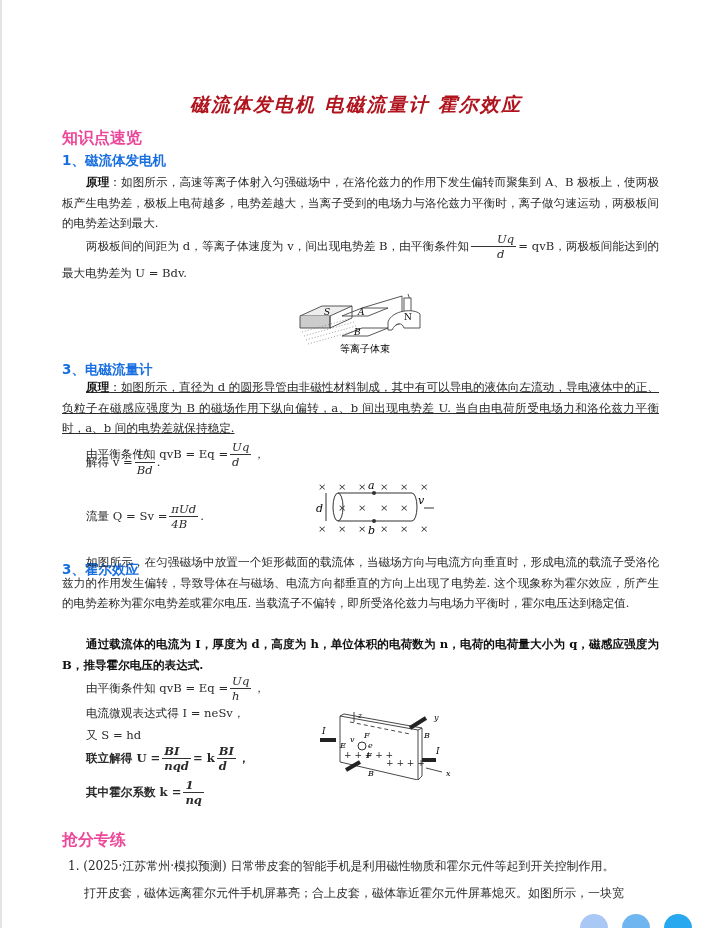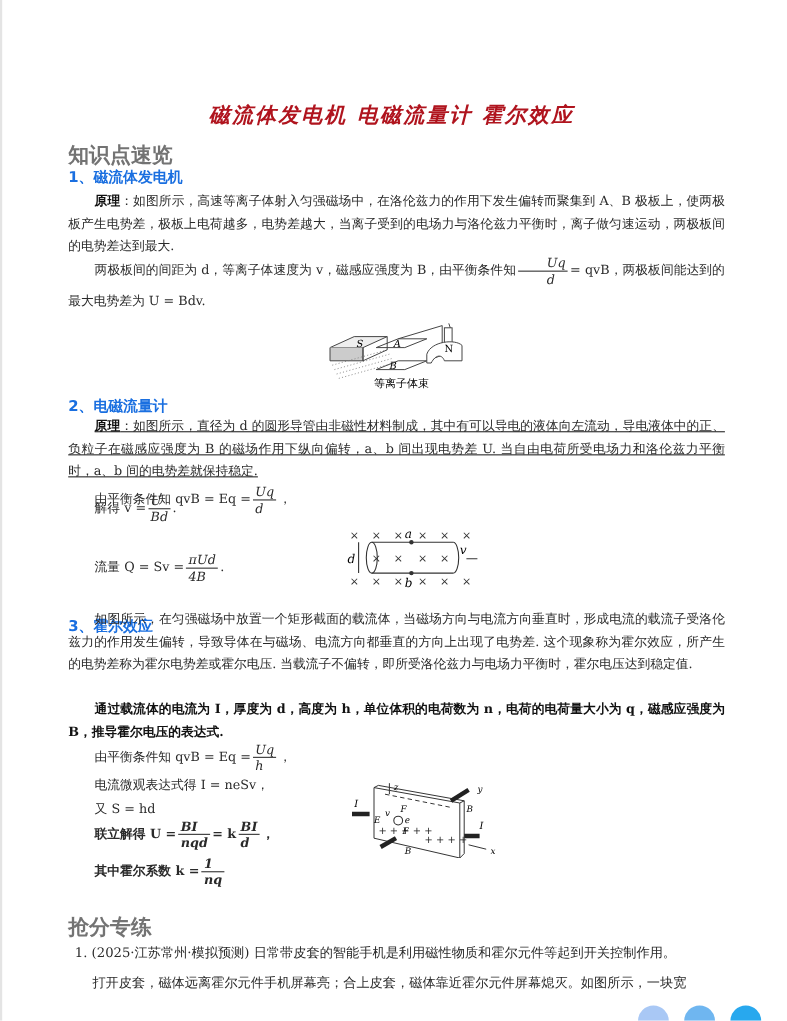--- a/index.html
+++ b/index.html
@@ -1,20 +1,20 @@
 <!DOCTYPE html>
 <html><head>
 <meta charset="utf-8">
 <style>
   * { margin: 0; padding: 0; box-sizing: border-box; }
   html, body { width: 715px; height: 928px; background: #ffffff; overflow: hidden; }
   body { font-family: "DejaVu Serif", "Liberation Serif", serif; color: #222; position: relative; }
   .page-edge { position: absolute; left: 0; top: 0; width: 2px; height: 928px; background: #e4e4e4; }
   .title { position: absolute; left: 0; width: 712px; top: 92px; text-align: center; font-family: "DejaVu Serif", serif; font-weight: bold; font-style: italic; font-size: 19px; color: #b0141e; letter-spacing: 2px; }
-  .h1 { position: absolute; font-family: "DejaVu Sans", sans-serif; font-weight: bold; font-size: 19px; color: #737373; }
+  .h1 { position: absolute; font-family: "DejaVu Sans", sans-serif; font-weight: bold; font-size: 16px; color: #ec4899; }
   .h2 { position: absolute; font-family: "DejaVu Sans", sans-serif; font-weight: bold; font-size: 13.5px; color: #1a6fe0; }
   .p { position: absolute; font-size: 11.6px; line-height: 20.5px; color: #2a2a2a; text-align: justify; }
   .bold { font-weight: bold; color: #111; }
   .ind { text-indent: 24px; }
   .frac { display: inline-block; vertical-align: middle; text-align: left; font-style: italic; line-height: 14px; margin: 0 2px; }
   .frac .num { display: block; border-bottom: 1px solid #333; padding: 0 2px; }
   .frac .den { display: block; padding: 0 2px; }
   .line { position: absolute; font-size: 11.6px; color: #2a2a2a; white-space: nowrap; }
   svg text { font-family: "DejaVu Serif", serif; }
   .dots { position: absolute; bottom: 0; display: flex; gap: 14px; }
@@ -24,21 +24,21 @@
 <body>
 
 <div class="page-edge"></div>
 
 <div class="title">磁流体发电机 电磁流量计 霍尔效应</div>
 
 <div class="h1" style="left:62px; top:128px;">知识点速览</div>
 
 <div class="h2" style="left:62px; top:152px;">1、磁流体发电机</div>
 <div class="p ind" style="left:62px; top:172px; width:597px;"><span class="bold">原理</span><span>：如图所示，高速等离子体射入匀强磁场中，在洛伦兹力的作用下发生偏转而聚集到 A、B 极板上，使两极板产生电势差，极板上电荷越多，电势差越大，当离子受到的电场力与洛伦兹力平衡时，离子做匀速运动，两极板间的电势差达到最大.</span></div>
-<div class="p ind" style="left:62px; top:232px; width:597px; line-height:24px;"><span>两极板间的间距为 d，等离子体速度为 v，磁感应强度为 B，由平衡条件知</span><span class="frac"><span class="num">Uq</span><span class="den">d</span></span><span>= qvB，两极板间能达到的最大电势差为 U = Bdv.</span></div>
+<div class="p ind" style="left:62px; top:232px; width:597px; line-height:24px;"><span>两极板间的间距为 d，等离子体速度为 v，间出现电势差 B，由平衡条件知</span><span class="frac"><span class="num">Uq</span><span class="den">d</span></span><span>= qvB，两极板间能达到的最大电势差为 U = Bdv.</span></div>
 
 <svg style="position:absolute; left:292px; top:288px;" width="140" height="70">
   <g stroke="#444" fill="none" stroke-width="0.9">
     <path d="M8 28 L30 18 L60 18 L38 28 Z" fill="#eee"></path>
     <path d="M8 28 L8 40 L38 40 L38 28" fill="#ccc"></path>
     <path d="M38 28 L38 40 L60 30 L60 18"></path>
     <path d="M50 28 L70 20 L96 20 L76 28 Z"></path>
     <path d="M50 48 L70 40 L96 40 L76 48 Z"></path>
     <path d="M70 20 L110 8 L110 30"></path>
     <path d="M96 40 L118 32 L118 12 L116 6"></path>
@@ -51,21 +51,21 @@
     <line x1="14" y1="52" x2="64" y2="38"></line>
     <line x1="16" y1="56" x2="66" y2="42"></line>
   </g>
   <text x="32" y="27" font-size="9" font-style="italic">S</text>
   <text x="66" y="27" font-size="9" font-style="italic">A</text>
   <text x="62" y="47" font-size="9" font-style="italic">B</text>
   <text x="112" y="32" font-size="9">N</text>
   <text x="48" y="64" font-size="10">等离子体束</text>
 </svg>
 
-<div class="h2" style="left:62px; top:361px;">2、电磁流量计</div>
+<div class="h2" style="left:62px; top:361px;">3、电磁流量计</div>
 <div class="p ind" style="left:62px; top:377px; width:597px;text-decoration:underline;"><span class="bold">原理</span><span>：如图所示，直径为 d 的圆形导管由非磁性材料制成，其中有可以导电的液体向左流动，导电液体中的正、负粒子在磁感应强度为 B 的磁场作用下纵向偏转，a、b 间出现电势差 U. 当自由电荷所受电场力和洛伦兹力平衡时，a、b 间的电势差就保持稳定.</span></div>
 
 <div class="line" style="left:86px; top:440px;"><span>由平衡条件知 qvB = Eq =</span><span class="frac"><span class="num">Uq</span><span class="den">d</span></span><span>，</span></div>
 <div class="line" style="left:86px; top:448px;"><span>解得 v =</span><span class="frac"><span class="num">U</span><span class="den">Bd</span></span><span>.</span></div>
 <div class="line" style="left:86px; top:502px;"><span>流量 Q = Sv =</span><span class="frac"><span class="num">πUd</span><span class="den">4B</span></span><span>.</span></div>
 
 <svg style="position:absolute; left:312px; top:478px;" width="130" height="58">
   <g font-size="10" fill="#333">
     <text x="6" y="12">×</text>
       <text x="26" y="12">×</text>

